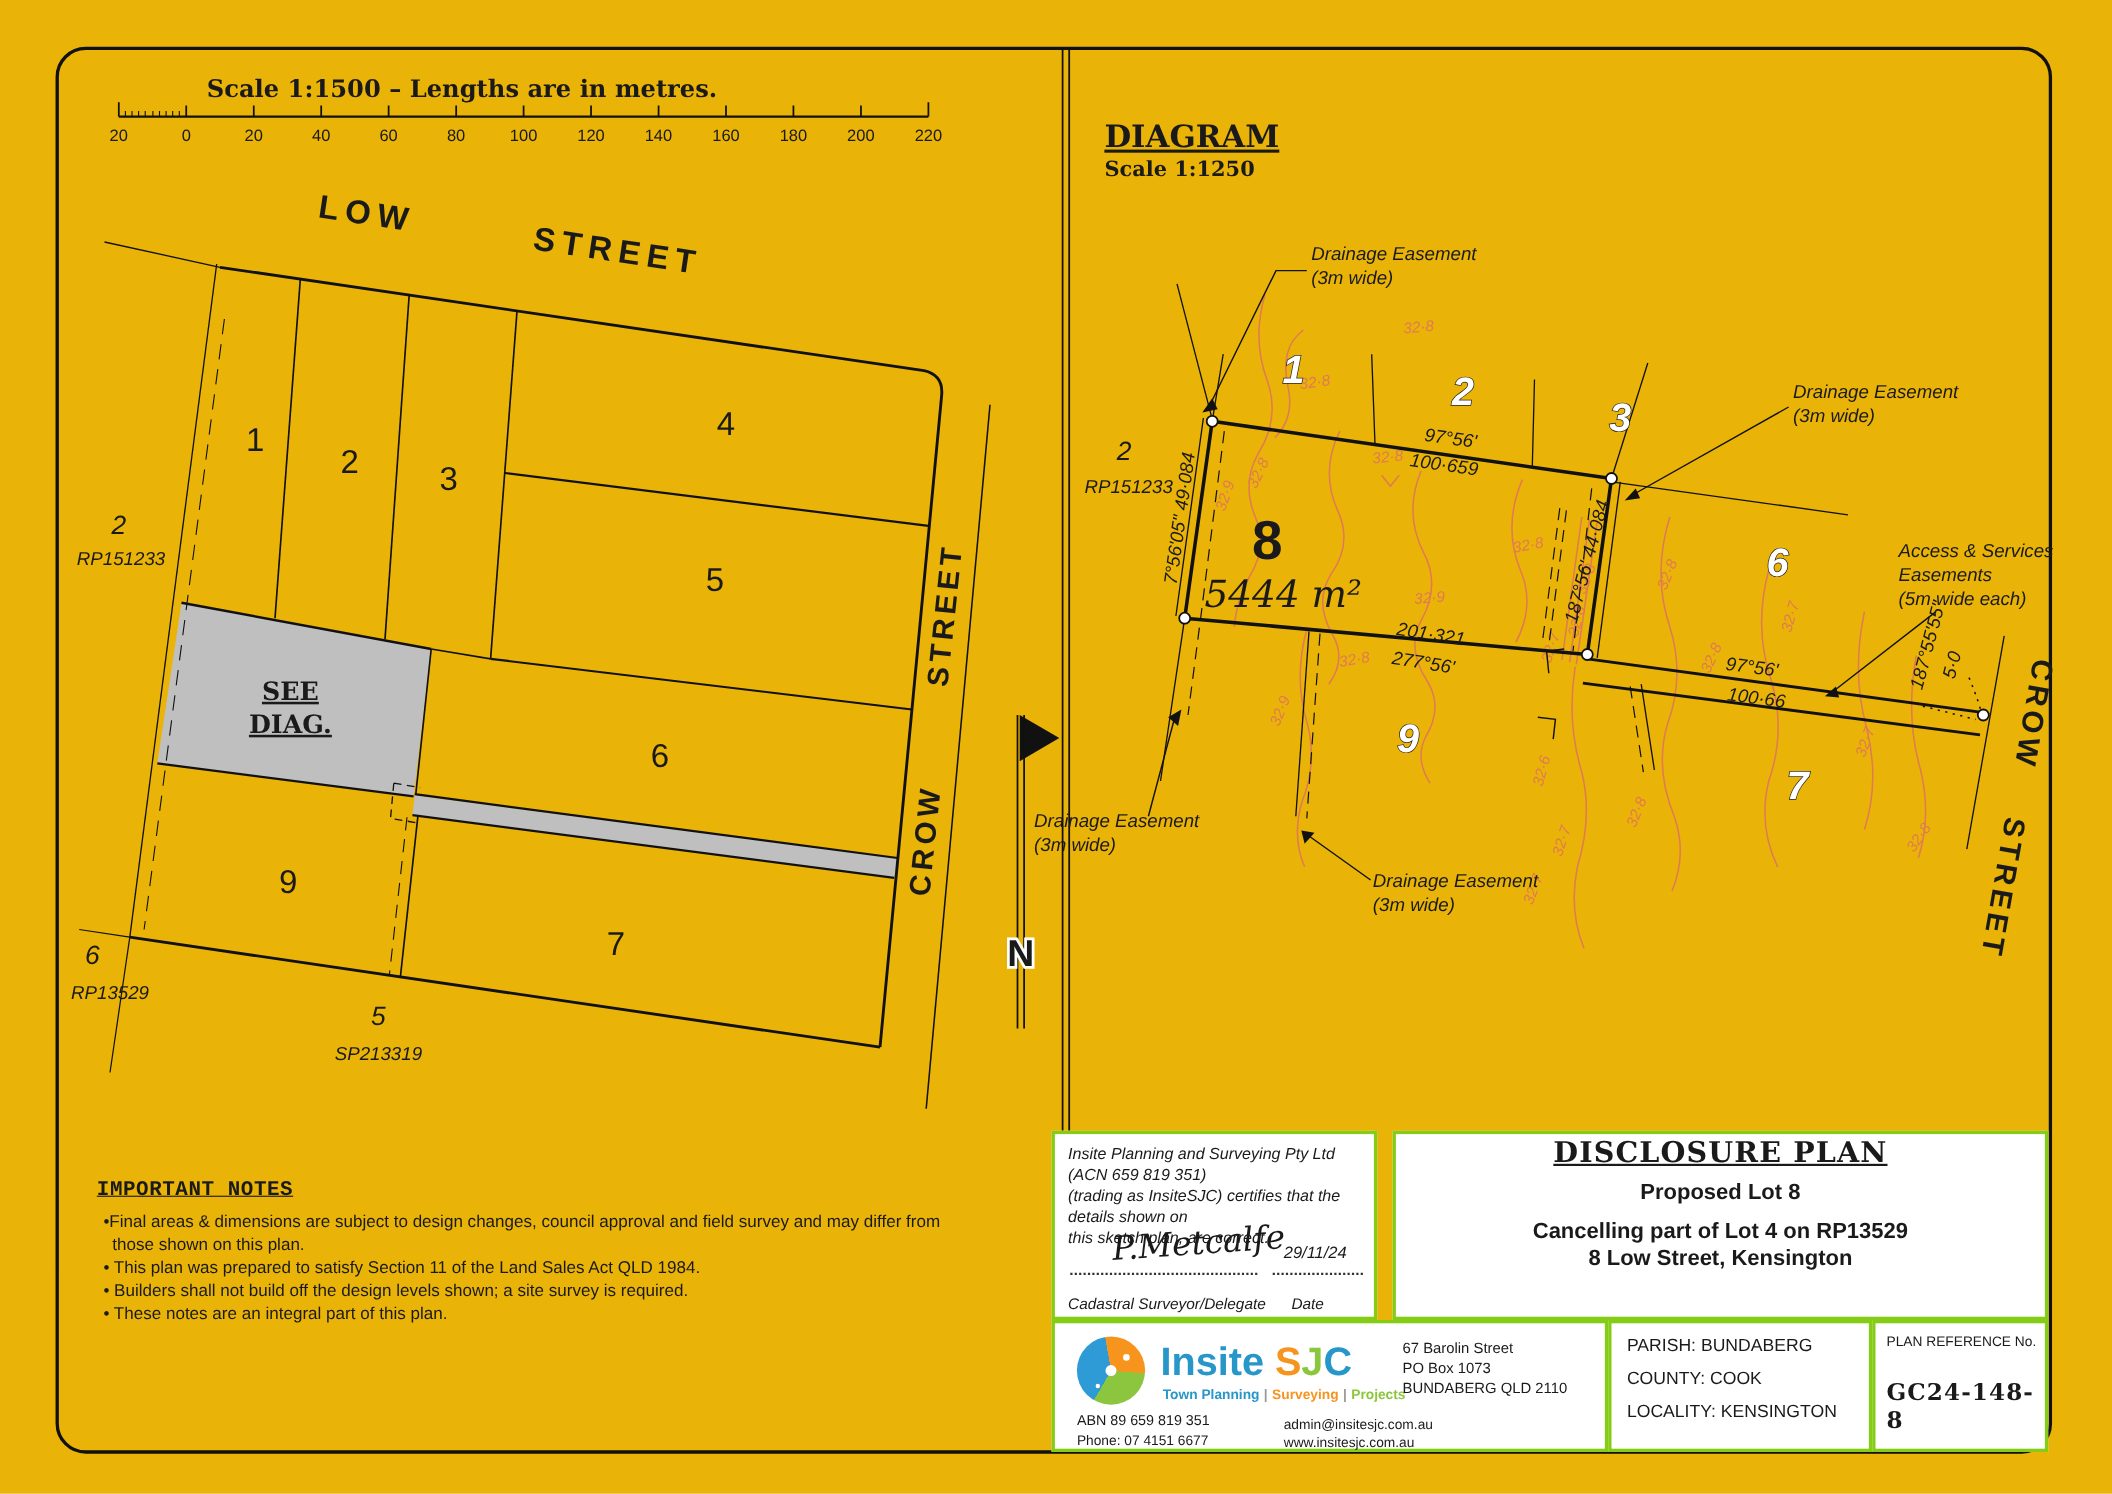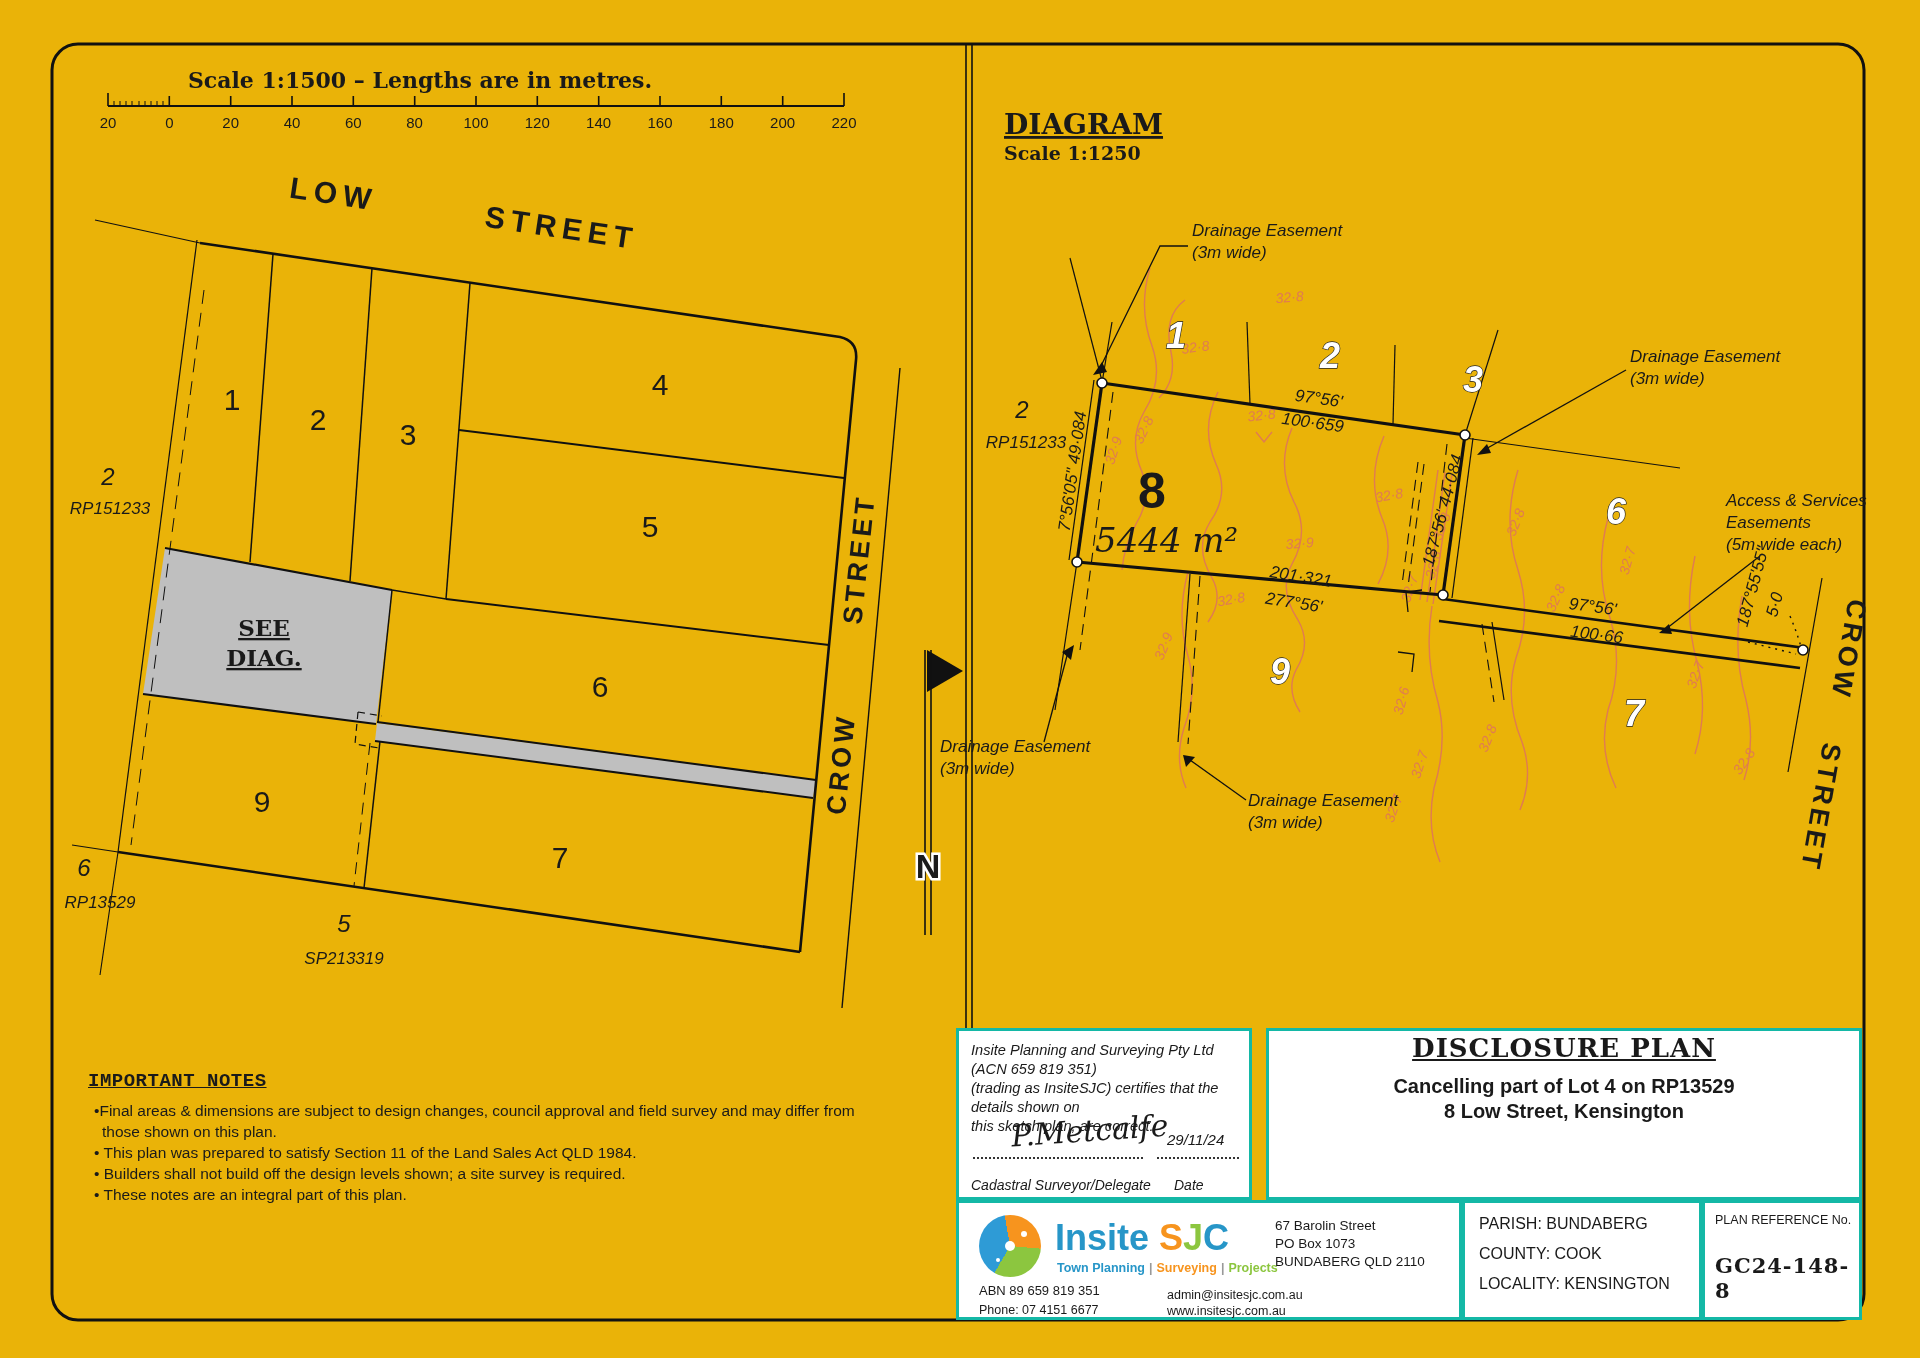--- a/index.html
+++ b/index.html
@@ -17,21 +17,21 @@
   .diagTitle{font-family:"DejaVu Serif",serif;font-weight:bold;font-size:28px;text-decoration:underline;}
   .diagScale{font-family:"DejaVu Serif",serif;font-weight:bold;font-size:19px;}
   .bearing{font-style:italic;font-size:17px;text-anchor:middle;}
   .easeLbl{font-style:italic;font-size:17px;}
   .contourLbl{fill:#e07b52;font-style:italic;font-size:14px;text-anchor:middle;}
   .outlineNum{font-size:36px;font-weight:bold;font-style:italic;fill:#fff;stroke:#222;stroke-width:1.3px;paint-order:stroke;text-anchor:middle;}
   .big8{font-size:50px;font-weight:bold;text-anchor:middle;}
   .area{font-family:"DejaVu Serif",serif;font-style:italic;font-size:34px;}
   .northN{font-size:34px;font-weight:bold;text-anchor:middle;paint-order:stroke;stroke:#fff;stroke-width:5px;}
 
-  .blk{position:absolute;border:3px solid #14b8a6;box-sizing:border-box;background:#fff;}
+  .blk{position:absolute;border:3px solid #84cc16;box-sizing:border-box;background:#fff;}
   .notes{position:absolute;left:88px;top:1070px;width:800px;}
   .notes h3{margin:0 0 8px 0;font-size:19px;letter-spacing:.5px;text-decoration:underline;font-weight:bold;font-family:Liberation Mono, monospace;}
   .note-item{font-size:15.5px;line-height:21px;padding-left:14px;text-indent:-8px;}
   .cert{left:956px;top:1028px;width:296px;height:172px;padding:10px 12px;}
   .cert .cline{font-style:italic;font-size:14.6px;line-height:19px;}
   .sigRow{position:absolute;left:12px;right:12px;top:78px;height:64px;}
   .sig{position:absolute;left:40px;top:4px;font-family:"DejaVu Serif",serif;font-style:italic;font-size:30px;transform:rotate(-4deg);}
   .sigDots{position:absolute;left:2px;top:48px;width:170px;border-bottom:2px dotted #333;}
   .dateVal{position:absolute;left:196px;top:22px;font-style:italic;font-size:15px;}
   .dateDots{position:absolute;left:186px;top:48px;width:82px;border-bottom:2px dotted #333;}
@@ -329,20 +329,21 @@
     <div class="sigDots"></div>
     <div class="dateVal">29/11/24</div>
     <div class="dateDots"></div>
   </div>
   <div class="certRole">Cadastral Surveyor/Delegate</div>
   <div class="certDate">Date</div>
 </div>
 
 <div class="blk titleblk">
   <div class="tb-title">DISCLOSURE PLAN</div>
+  <div class="tb-l1">Proposed Lot 8</div>
   <div class="tb-l2">Cancelling part of Lot 4 on RP13529</div>
   <div class="tb-l3">8 Low Street, Kensington</div>
 </div>
 
 <div class="blk logoblk">
   <div class="logoCircle"></div>
   <div class="wordmark">
     <span class="wm-insite">Insite</span>
     <span class="wm-s">S</span><span class="wm-j">J</span><span class="wm-c">C</span>
   </div>

